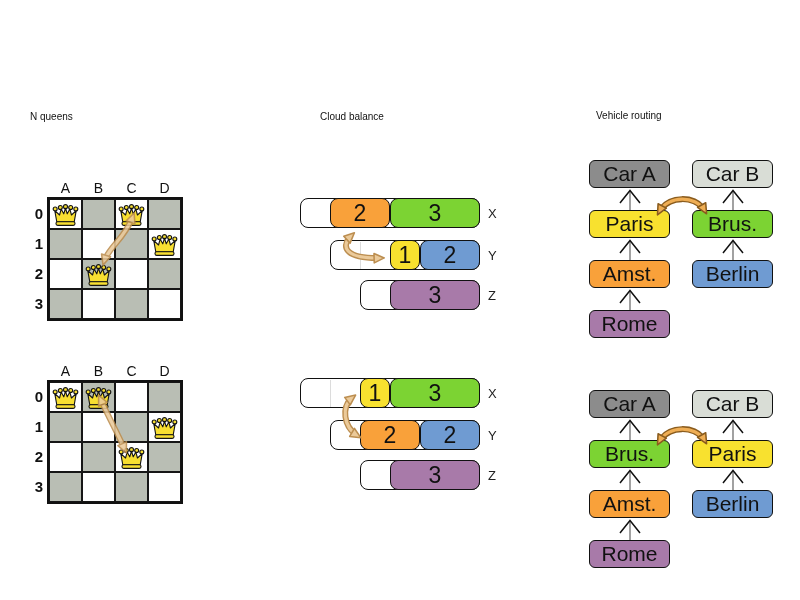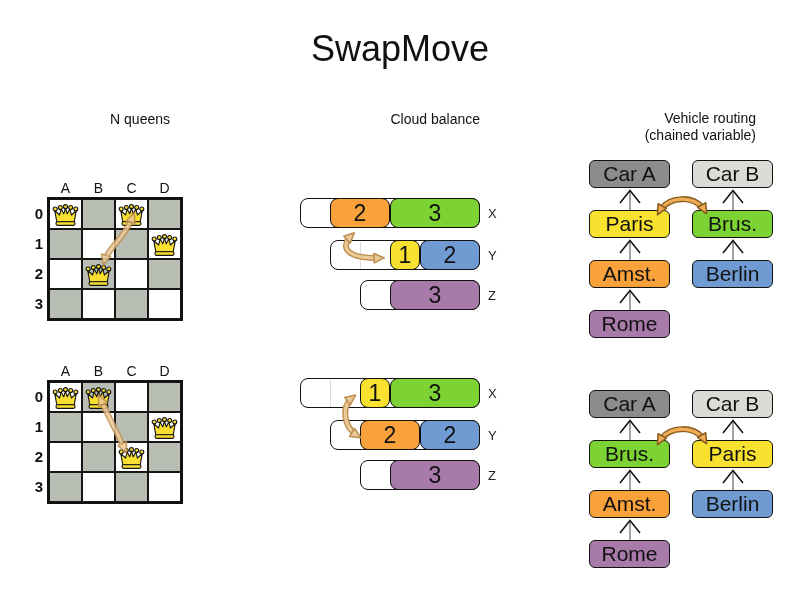--- a/index.html
+++ b/index.html
@@ -2,21 +2,21 @@
 <html><head>
 <meta charset="utf-8">
 <style>
   * { margin:0; padding:0; box-sizing:border-box; }
   html,body { background:#fff; }
   body { width:800px; height:600px; font-family:"Liberation Sans","DejaVu Sans",sans-serif; color:#111; }
   #stage { position:relative; width:800px; height:600px; background:#fff; overflow:hidden; }
 
   .title { position:absolute; left:0; top:31px; width:100%; text-align:center; font-size:36px; line-height:1; }
   .subtitle { position:absolute; left:0; top:69px; width:100%; text-align:center; font-size:13.5px; font-weight:600; }
-  .colhead { position:absolute; font-size:14px; text-align:right; }
+  .colhead { position:absolute; font-size:10px; text-align:left; }
   #head-nqueens { left:30px; top:111px; width:140px; }
   #head-cloud { left:320px; top:111px; width:160px; }
   #head-vehicle { left:596px; top:110px; width:160px; }
   #head-vehicle-sub { left:596px; top:127px; width:160px; }
 
   .board { position:absolute; box-sizing:content-box; width:132px; height:120px; border:2px solid #111; background:#fff; }
   .cell { position:absolute; width:33px; height:30px; border:1px solid #161616; }
   .letter { position:absolute; top:-19px; width:33px; text-align:center; font-size:14px; }
   .rownum { position:absolute; left:-24px; width:18px; text-align:right; font-size:15px; font-weight:700; }
   .queen { position:absolute; width:27px; height:24px; }
@@ -35,26 +35,24 @@
   .u { fill:none; stroke-width:6; stroke-dasharray:0 7 86 300; }
   .o { fill:none; stroke-width:3.2; }
   .u.t { stroke:#BC8E50; } .o.t { stroke:#EBCA9A; }
   .u.g { stroke:#8A5C1E; } .o.g { stroke:#EFAE55; }
   .queens-arrow { opacity:.88; }
 </style>
 </head>
 <body>
 
 <div id="stage">
-  <div class="title">SwapMove</div>
 
   <div class="colhead" id="head-nqueens">N queens</div>
   <div class="colhead" id="head-cloud">Cloud balance</div>
   <div class="colhead" id="head-vehicle">Vehicle routing</div>
-  <div class="colhead" id="head-vehicle-sub">(chained variable)</div>
 
   <div id="gen-root">
       <div class="board" style="left: 47px; top: 197px;">
         <div class="cell" style="left: 0px; top: 0px; background: rgb(255, 255, 255);"></div>
         <div class="cell" style="left: 33px; top: 0px; background: rgb(185, 190, 180);"></div>
         <div class="cell" style="left: 66px; top: 0px; background: rgb(255, 255, 255);"></div>
         <div class="cell" style="left: 99px; top: 0px; background: rgb(185, 190, 180);"></div>
         <div class="cell" style="left: 0px; top: 30px; background: rgb(185, 190, 180);"></div>
         <div class="cell" style="left: 33px; top: 30px; background: rgb(255, 255, 255);"></div>
         <div class="cell" style="left: 66px; top: 30px; background: rgb(185, 190, 180);"></div>

